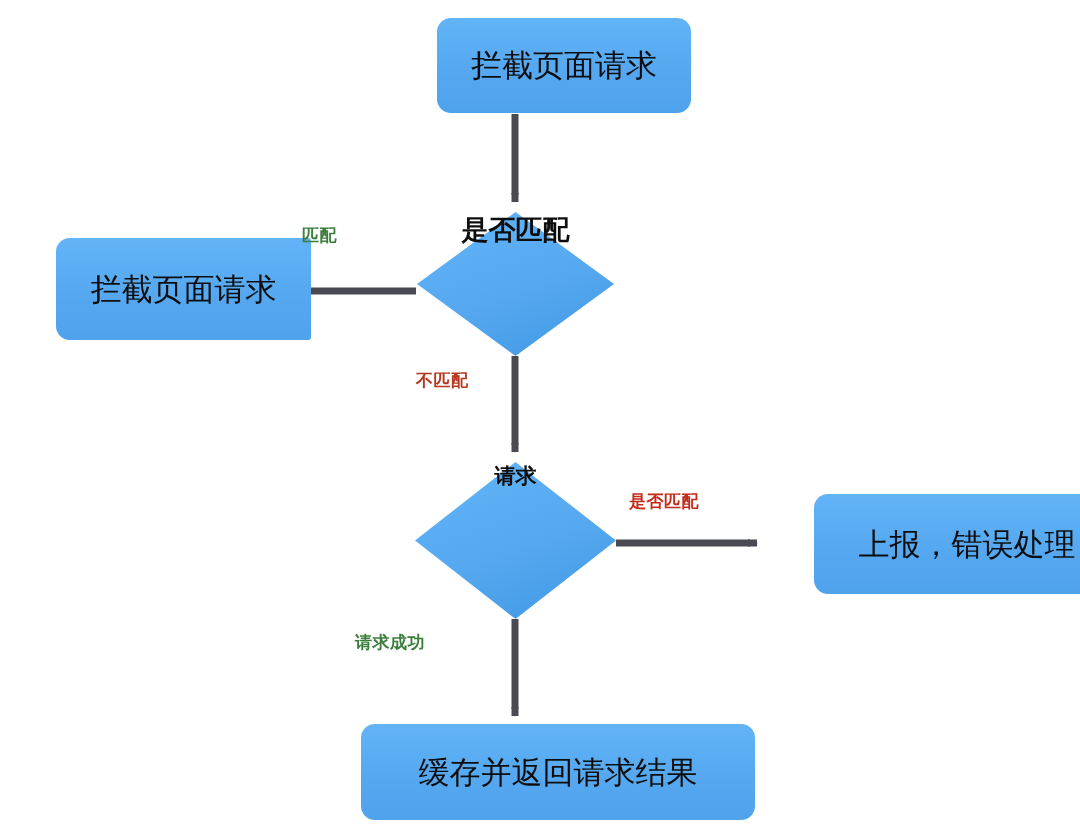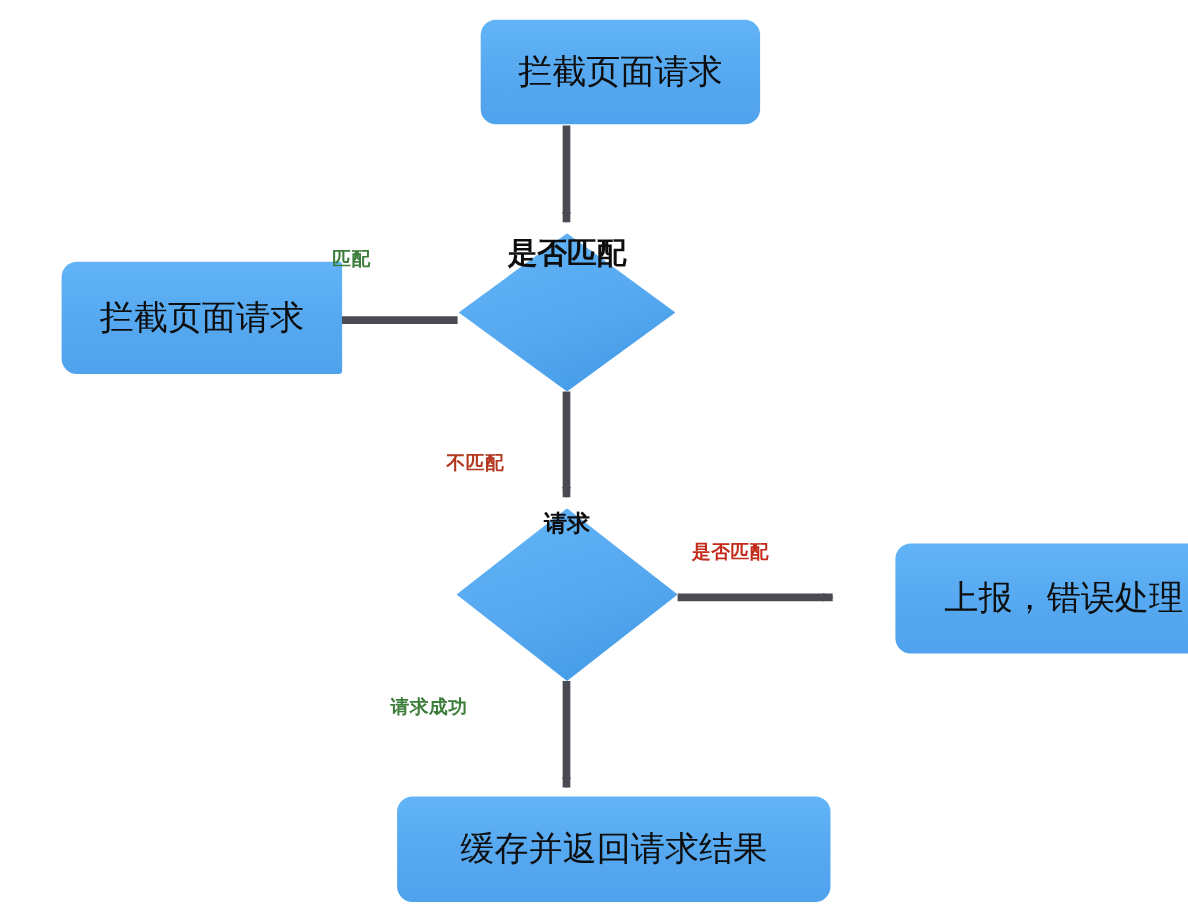--- a/index.html
+++ b/index.html
@@ -142,19 +142,19 @@
   <div class="node box t-report" style="left:766px; top:494px; width:306px; height:100px;">
     <span>上报，错误处理</span>
   </div>
 
   <div class="node box t-store" style="left:313px; top:724px; width:394px; height:96px;">
     <span>缓存并返回请求结果</span>
   </div>
 
   <div class="edge-label lbl-green" style="left:302px; top:224px;">匹配</div>
 
-  <div class="edge-label lbl-brick" style="left:406px; top:369px;margin-top:40px;">不匹配</div>
+  <div class="edge-label lbl-brick" style="left:416px; top:369px;">不匹配</div>
 
   <div class="edge-label lbl-red" style="left:629px; top:490px;">是否匹配</div>
 
   <div class="edge-label lbl-green" style="left:355px; top:631px;">请求成功</div>
 
 </div>
 
 </body></html>

